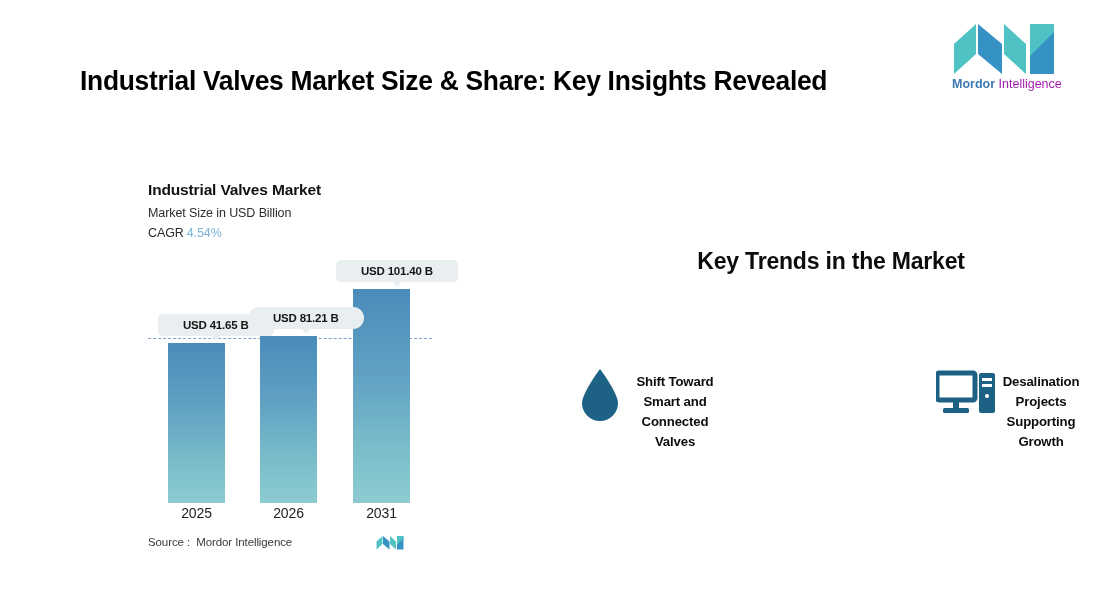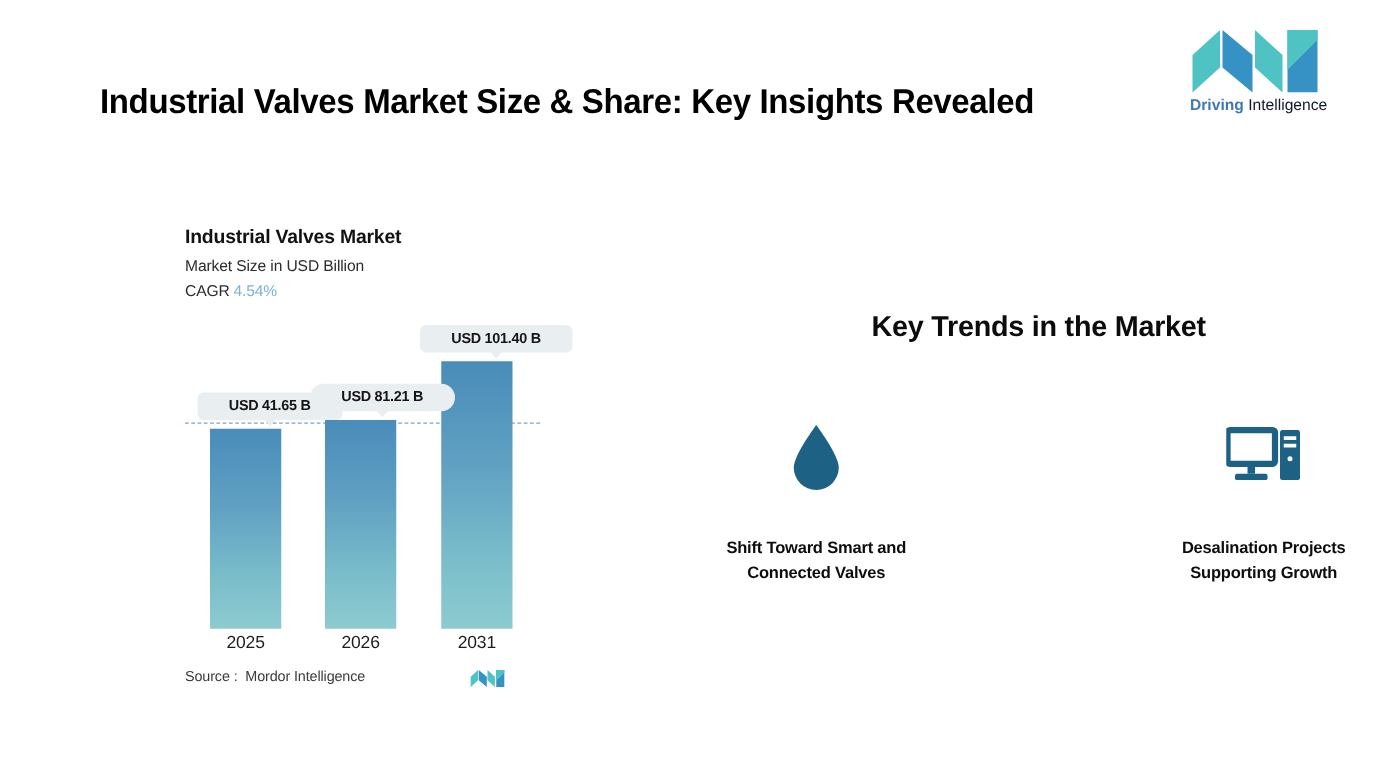--- a/index.html
+++ b/index.html
@@ -52,21 +52,21 @@
     position: absolute;
     left: 0;
     top: 56px;
     width: 104px;
     text-align: center;
     font-size: 12.5px;
     line-height: 1;
     white-space: nowrap;
   }
   .brand-word .b1 { color: #3d7ab5; font-weight: 700; }
-  .brand-word .b2 { color: #0f172a; font-weight: 400; }
+  .brand-word .b2 { color: #a21caf; font-weight: 400; }
 
   
   .chart-panel {
     position: absolute;
     left: 0;
     top: 0;
     width: 560px;
     height: 607px;
     text-decoration: underline;
   }
@@ -229,21 +229,21 @@
     left: 18px;
     top: 338px;
     width: 508px;
     display: flex;
     align-items: flex-start;
     justify-content: space-between;
   }
   .trend-item {
     width: 150px;
     display: flex;
-    flex-direction: column;
+    flex-direction: row;
     align-items: center;
   }
   .trend-icon {
     height: 56px;
     display: flex;
     align-items: center;
     justify-content: center;
   }
   .trend-label {
     margin-top: 34px;
@@ -265,21 +265,21 @@
 
   <div class="brand-logo">
     <svg class="brand-mark" viewBox="0 0 104 52">
       <polygon points="2,52 2,22 24,2 24,32" fill="#4fc3c3"></polygon>
       <polygon points="26,2 26,32 50,52 50,22" fill="#3691c4"></polygon>
       <polygon points="52,2 52,32 74,52 74,22" fill="#4fc3c3"></polygon>
       <polygon points="78,2 102,2 102,52 78,52" fill="#3691c4"></polygon>
       <polygon points="78,2 102,2 102,10 78,34" fill="#4fc3c3"></polygon>
     </svg>
     <div class="brand-word">
-      <span class="b1">Driving</span><span class="b2"> Intelligence</span>
+      <span class="b1">Mordor</span><span class="b2"> Intelligence</span>
     </div>
   </div>
 
   <div class="chart-panel">
 
     <div class="chart-heading">
       <div class="ch-title">Industrial Valves Market</div>
       <div class="ch-sub">Market Size in USD Billion</div>
       <div class="ch-cagr">
         <span>CAGR</span><span class="cagr-value">4.54%</span>

